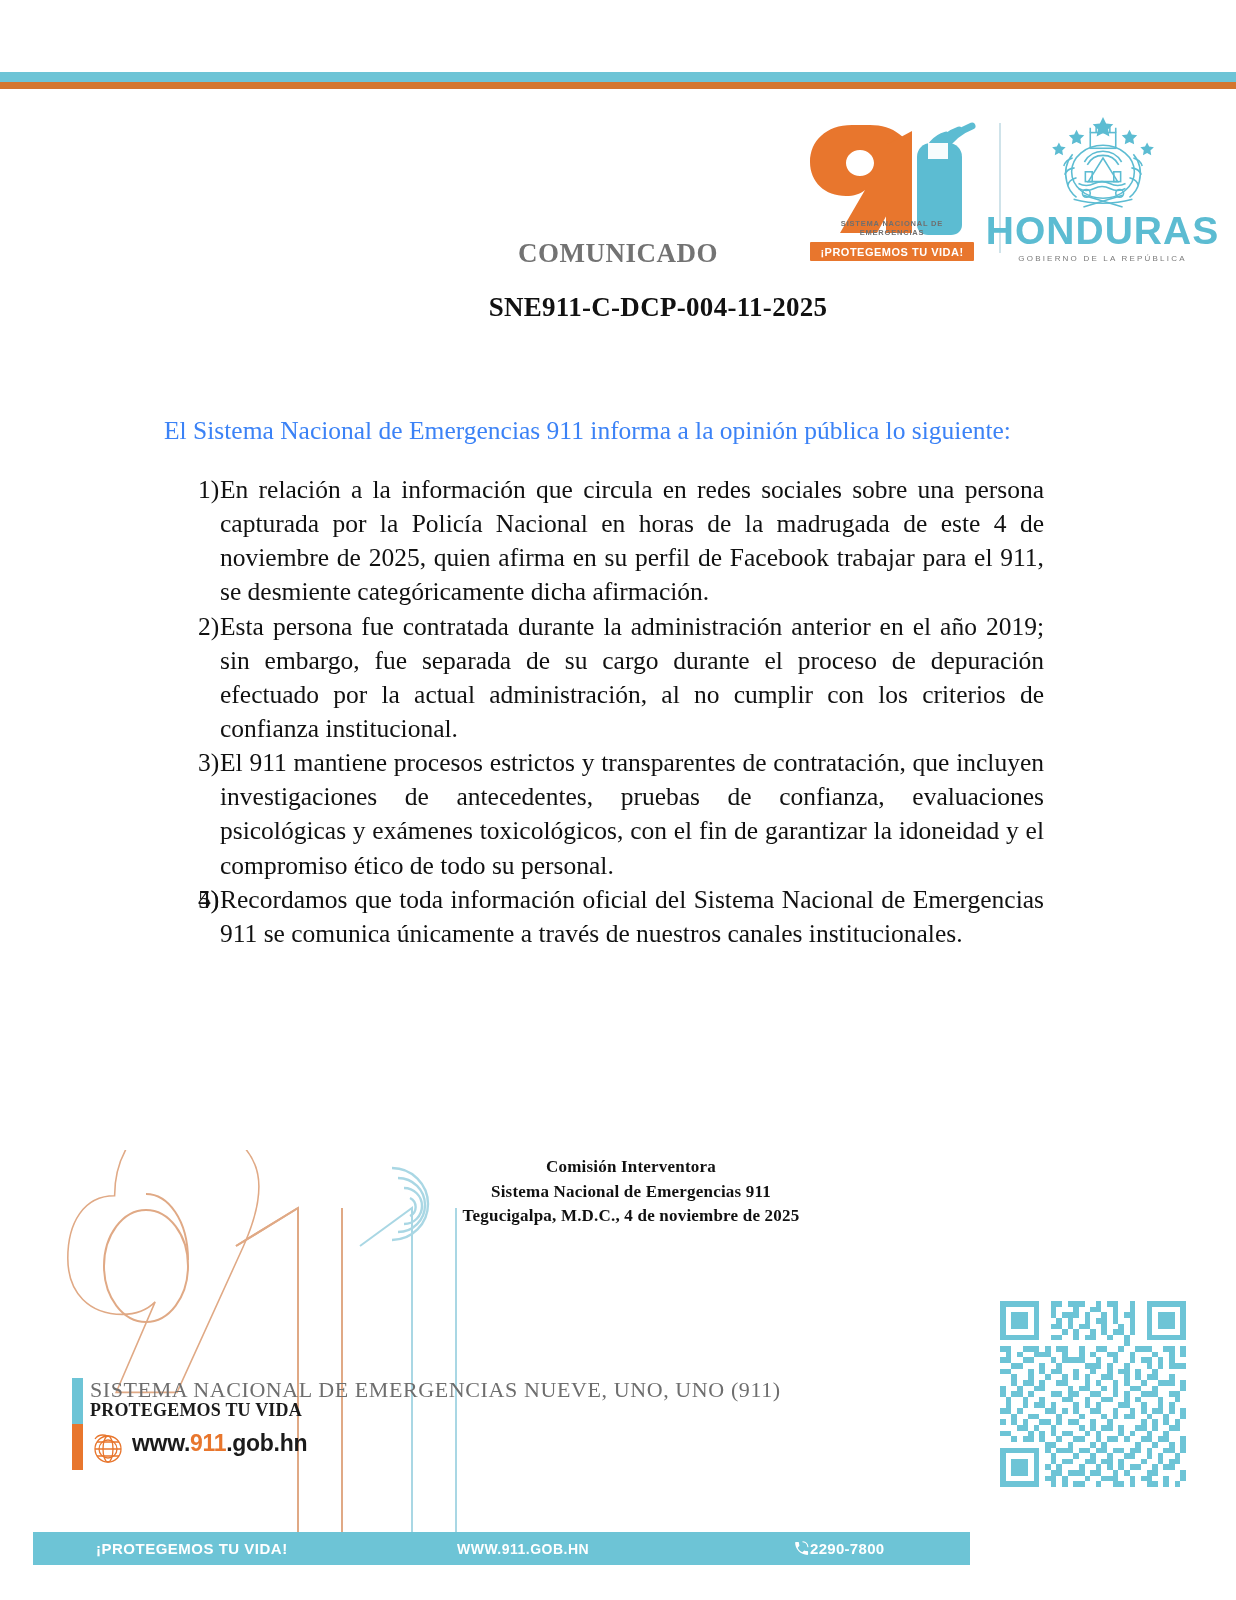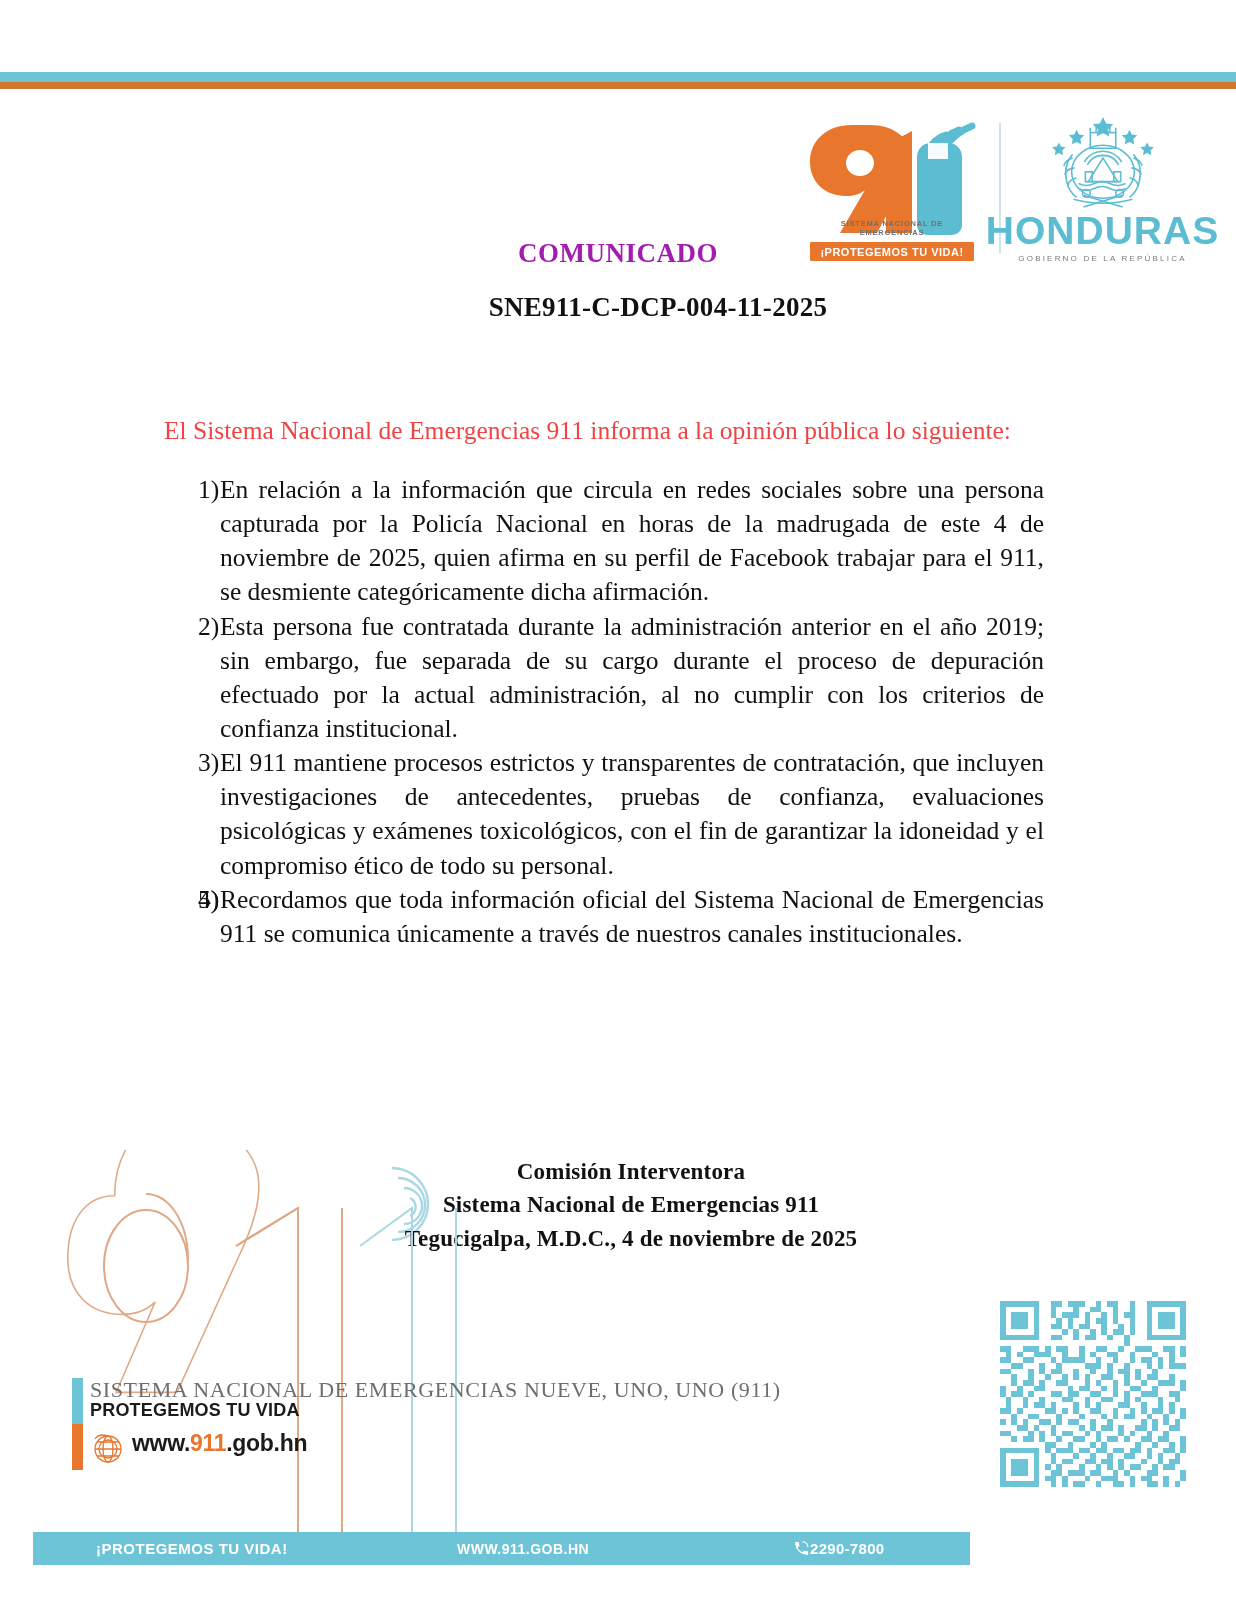--- a/index.html
+++ b/index.html
@@ -23,46 +23,46 @@
   .logo-hn{position:relative;width:175px;height:150px;flex:0 0 auto;display:flex;flex-direction:column;align-items:center;justify-content:flex-end;}
   .hn-word{font-family:"Liberation Sans",sans-serif;font-weight:bold;font-size:39px;letter-spacing:1px;color:#5cbcd2;line-height:1;}
   .hn-sub{font-family:"Liberation Sans",sans-serif;font-size:8px;letter-spacing:2.2px;color:#7a7a7a;margin-top:4px;}
   .l911-sub1{position:absolute;left:8px;bottom:26px;width:168px;text-align:center;font-family:"Liberation Sans",sans-serif;
              font-size:7.5px;font-weight:bold;letter-spacing:.8px;color:#6f6f6f;}
   .l911-badge{position:absolute;left:10px;bottom:2px;width:164px;height:19px;background:#e8762d;border-radius:1px;
               display:flex;align-items:center;justify-content:center;}
   .l911-badge span{font-family:"Liberation Sans",sans-serif;font-size:11px;font-weight:bold;color:#fff;letter-spacing:.5px;}
 
   
-  .title{position:absolute;left:0;top:238px;width:1236px;text-align:center;font-size:27px;font-weight:bold;letter-spacing:.5px;color:#a21caf;}
+  .title{position:absolute;left:0;top:238px;width:1236px;text-align:center;font-size:27px;font-weight:bold;letter-spacing:.5px;color:#737373;}
   .subtitle{position:absolute;left:0;top:292px;width:1236px;text-align:center;font-size:27px;font-weight:bold;letter-spacing:.3px;color:#111;margin-left:40px;}
 
   
   .body-wrap{position:absolute;left:164px;top:388px;width:880px;}
-  .intro{font-size:25.5px;line-height:1.33;text-align:justify;text-align-last:left;color:#ef4444;}
+  .intro{font-size:25.5px;line-height:1.33;text-align:justify;text-align-last:left;color:#3b82f6;}
   ol.items{list-style:none;margin:16px 0 0 0;padding:0;}
   ol.items li{position:relative;padding-left:56px;font-size:25.5px;line-height:1.34;text-align:justify;
               text-align-last:left;color:#111;margin-bottom:0px;}
   ol.items li .num{position:absolute;left:34px;top:0;width:44px;text-align:left;font-size:25.5px;}
 
   
   .sig{position:absolute;left:0;top:1155px;width:1236px;text-align:center;}
-  .sig div{font-size:23px;font-weight:bold;line-height:1.45;color:#111;letter-spacing:.2px;padding-left:26px;}
+  .sig div{font-size:17px;font-weight:bold;line-height:1.45;color:#111;letter-spacing:.2px;padding-left:26px;}
 
   
   .watermark{position:absolute;left:60px;top:1150px;width:420px;height:390px;pointer-events:none;}
   .sig-wave{position:absolute;left:378px;top:1148px;width:120px;height:110px;pointer-events:none;}
 
   
   .foot-bar{position:absolute;left:72px;top:1378px;width:11px;height:92px;}
   .foot-bar .t{position:absolute;left:0;top:0;width:11px;height:46px;background:#6dc4d6;}
   .foot-bar .o{position:absolute;left:0;top:46px;width:11px;height:46px;background:#e8762d;}
   .foot-l1{position:absolute;left:90px;top:1377px;font-family:Liberation Serif, serif;font-size:22px;
            letter-spacing:.6px;color:#6e6e6e;white-space:nowrap;}
-  .foot-l2{position:absolute;left:90px;top:1400px;font-family:Liberation Sans, sans-serif;font-size:18px;
+  .foot-l2{position:absolute;left:90px;top:1400px;font-family:Liberation Serif, serif;font-size:18px;
            font-weight:bold;letter-spacing:.2px;color:#1b1b1b;white-space:nowrap;}
   .foot-globe{position:absolute;left:88px;top:1427px;width:40px;height:40px;}
   .foot-url{position:absolute;left:132px;top:1430px;font-family:"Liberation Sans",sans-serif;font-size:23px;
             font-weight:bold;color:#1b1b1b;white-space:nowrap;letter-spacing:-.3px;}
   .foot-url .num{color:#e8762d;}
 
   
   .qr{position:absolute;left:1000px;top:1296px;width:186px;height:196px;}
 
   

